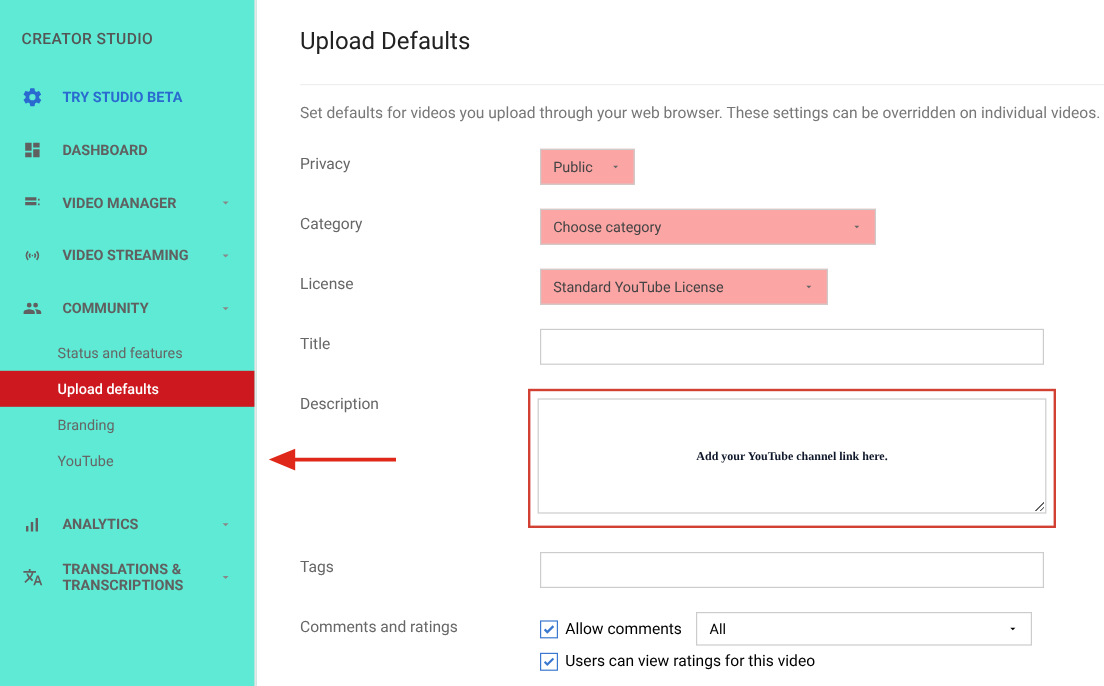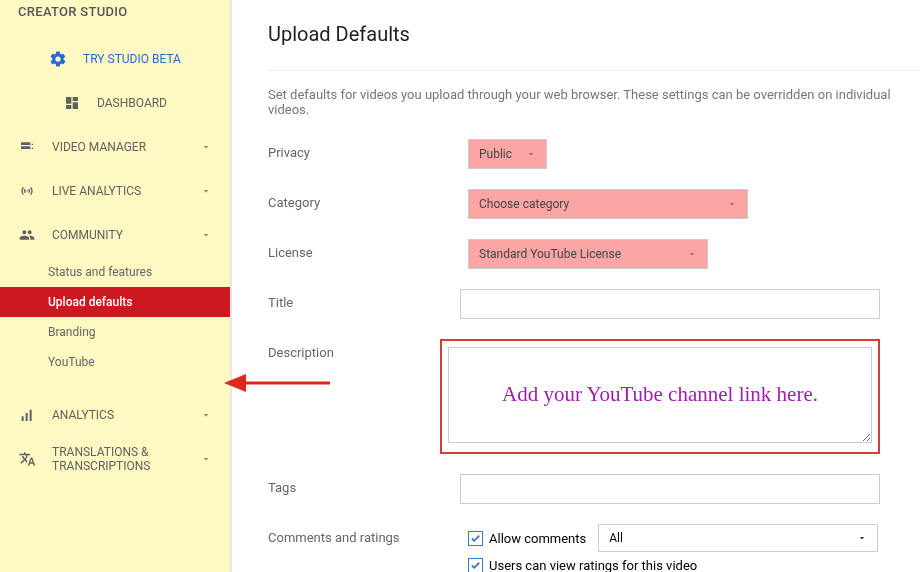--- a/index.html
+++ b/index.html
@@ -8,44 +8,43 @@
     font-size: 13px;
     color: #333;
     background: #fff;
     width: 920px;
     height: 572px;
     overflow: hidden;
     position: relative;
   }
   .layout { display: flex; height: 100%; }
   .sidebar {
-    width: 232px;
-    background: #fef9c3;
+    width: 214px;
+    background: #5eead4;
     border-right: 2px solid #e7e7e7;
-    padding-top: 4px;
+    padding-top: 26px;
     height: 100%;
   }
   .sidebar-title {
     font-size: 13px;
     font-weight: 500;
     color: #555;
     letter-spacing: 0.3px;
     padding: 0 18px 18px 18px;
   }
   .nav-item {
     display: flex;
     align-items: center;
     height: 44px;
     padding: 0 18px;
     cursor: pointer;
     color: #606060;
     font-size: 12px;
-    font-weight: 400;
+    font-weight: 700;
     position: relative;
-    justify-content: center;
   }
   .nav-item .icon {
     width: 18px;
     height: 18px;
     display: inline-flex;
     align-items: center;
     justify-content: center;
     margin-right: 16px;
     color: #606060;
   }
@@ -140,25 +139,26 @@
     border: 1px solid #ccc;
     resize: both;
     font-size: 13px;
     padding: 4px;
   }
   .annot {
     position: absolute;
     top: 50%;
     left: 50%;
     transform: translate(-50%, -60%);
-    color: #a21caf;
+    color: #0f172a;
     font-family: Georgia, "Times New Roman", serif;
-    font-size: 21px;
+    font-size: 10px;
     pointer-events: none;
     white-space: nowrap;
+    font-weight: bold;
   }
   .checkbox-row {
     display: flex;
     align-items: center;
     gap: 6px;
     font-size: 13px;
     color: #000000;
     margin-bottom: 6px;
   }
   .chk {
@@ -227,21 +227,21 @@
           </svg>
       </span>
     </div>
 
     <div class="nav-item">
       <span class="icon">
         <svg width="18" height="16" viewBox="0 0 24 24" fill="currentColor">
             <path d="M6 6a8.5 8.5 0 0 0 0 12l1.4-1.4a6.5 6.5 0 0 1 0-9.2Zm12 0-1.4 1.4a6.5 6.5 0 0 1 0 9.2L18 18a8.5 8.5 0 0 0 0-12ZM8.8 8.8a4.5 4.5 0 0 0 0 6.4l1.4-1.4a2.5 2.5 0 0 1 0-3.6Zm6.4 0-1.4 1.4a2.5 2.5 0 0 1 0 3.6l1.4 1.4a4.5 4.5 0 0 0 0-6.4ZM12 11a1 1 0 1 0 1 1 1 1 0 0 0-1-1Z"></path>
           </svg>
       </span>
-      <span>LIVE ANALYTICS</span>
+      <span>VIDEO STREAMING</span>
       <span class="chevron">
         <svg width="12" height="12" viewBox="0 0 24 24" fill="currentColor">
             <path d="M7 10l5 5 5-5z"></path>
           </svg>
       </span>
     </div>
 
     <div class="nav-item">
       <span class="icon">
         <svg width="18" height="16" viewBox="0 0 24 24" fill="currentColor">

